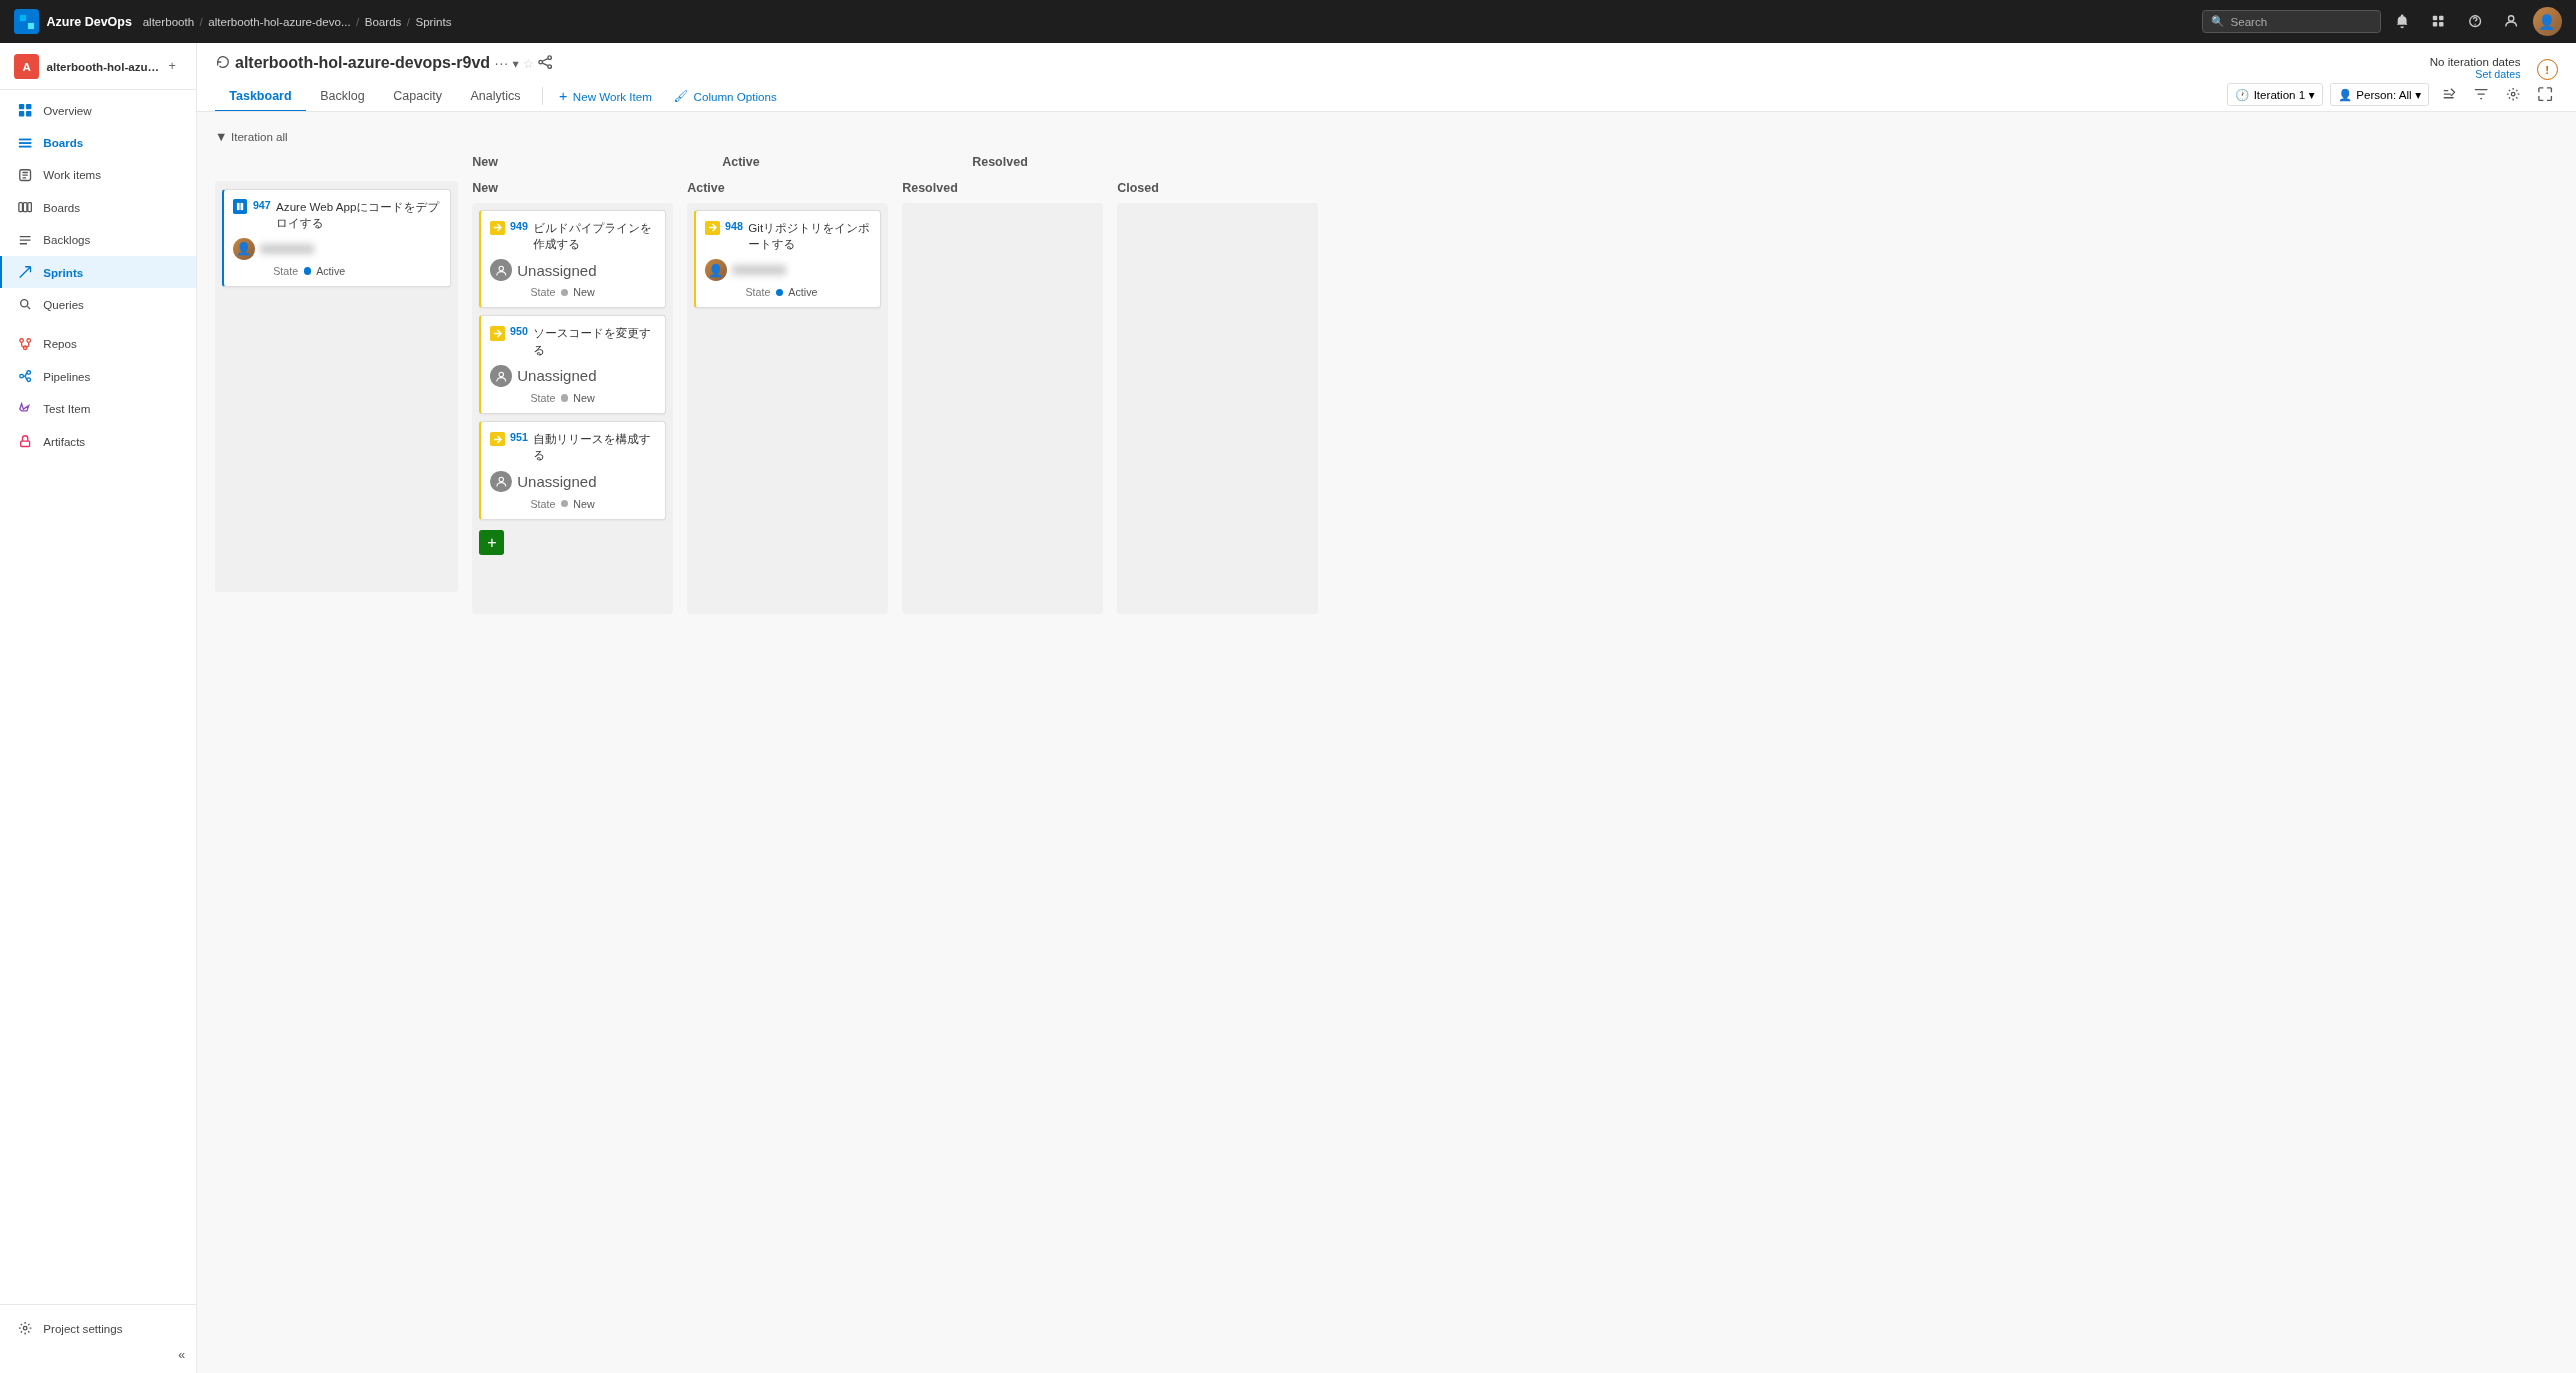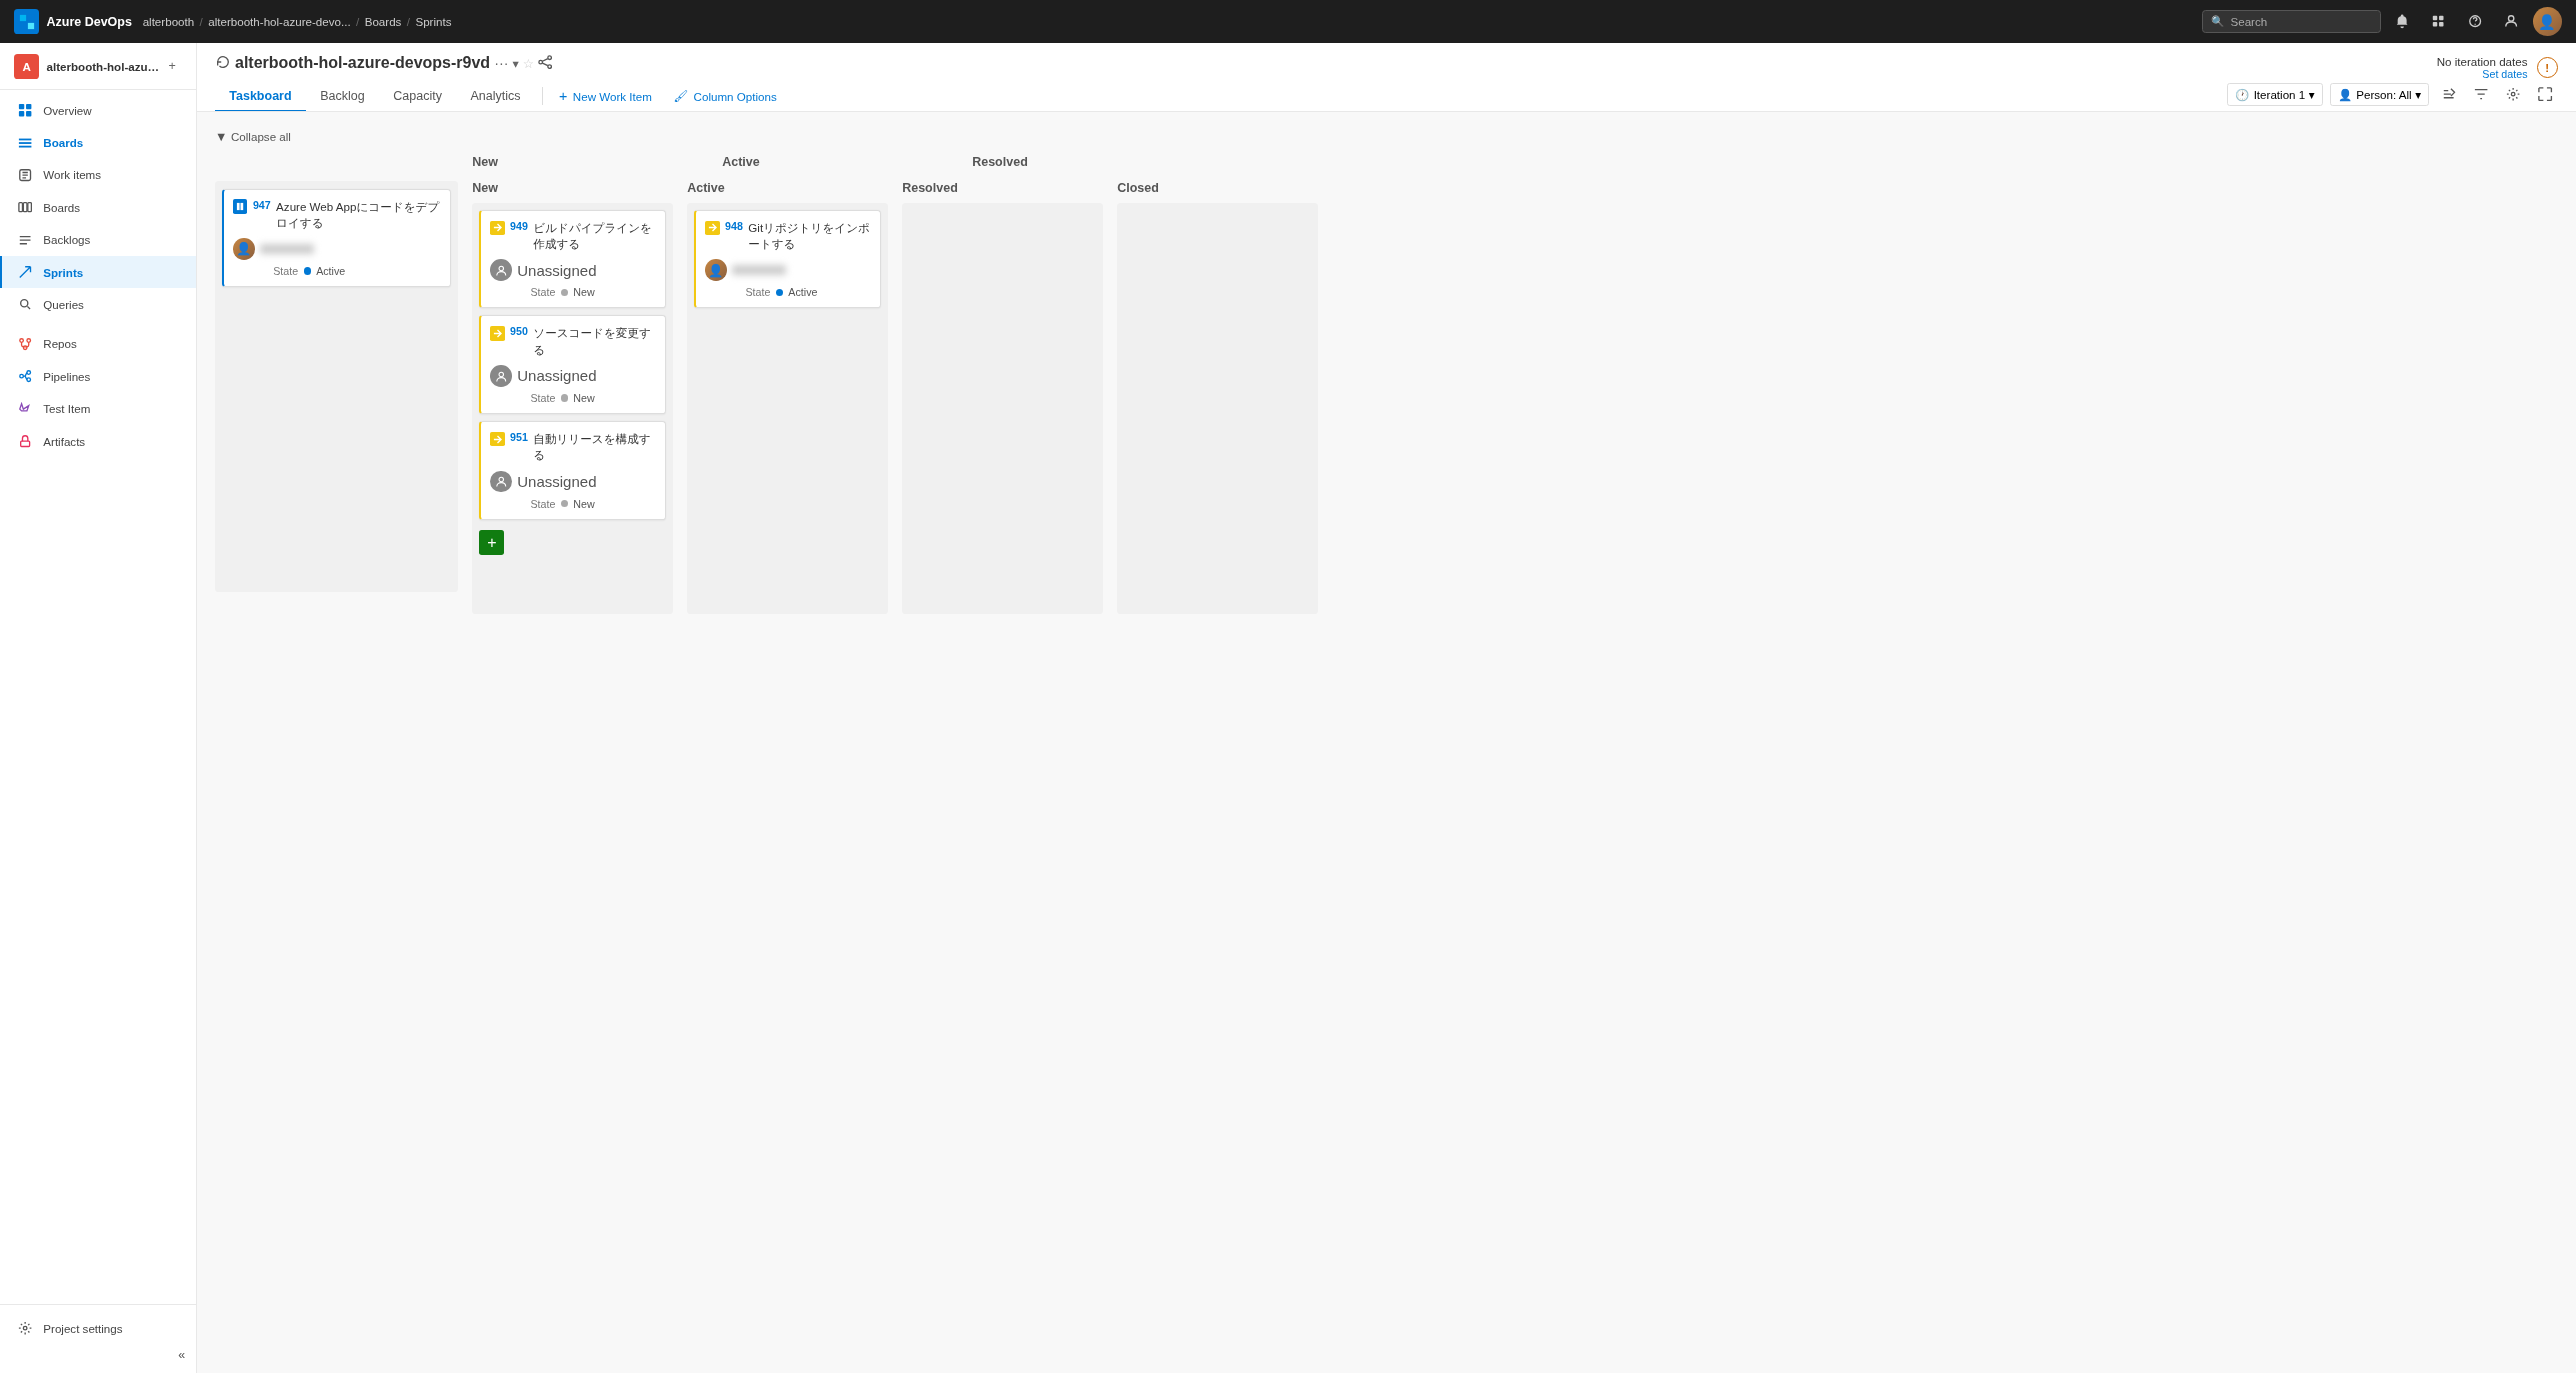--- a/index.html
+++ b/index.html
@@ -685,21 +685,21 @@
           <span class="sprint-share">
             <svg width="14.3" height="14.3" viewBox="0 0 16 16" fill="none" stroke="#555" stroke-width="1.5">
                 <circle cx="3" cy="8" r="2"></circle>
                 <circle cx="13" cy="3" r="2"></circle>
                 <circle cx="13" cy="13" r="2"></circle>
                 <line x1="5" y1="7" x2="11" y2="4"></line>
                 <line x1="5" y1="9" x2="11" y2="12"></line>
               </svg>
           </span>
         </div>
-        <div style="display:flex; align-items:center; gap:9px;">
+        <div style="display:flex; align-items:flex-end; gap:16px;">
           <div style="text-align:right;">
             <div style="font-size:11.6px; color:#333;">No iteration dates</div>
             <div style="font-size:10.7px; color:#0078d4; cursor:pointer;">Set dates</div>
           </div>
           <div class="info-icon">!</div>
         </div>
       </div>
 
       <div style="display:flex; align-items:center;">
         <div class="tab-bar">
@@ -754,21 +754,21 @@
               </svg>
           </div>
         </div>
       </div>
     </div>
 
     <div class="board">
 
       <div style="display:flex; align-items:center; gap:3.6px; padding: 3.6px 0 7.2px;">
         <span style="color:#555; cursor:pointer;">▼</span>
-        <span style="font-size:11.6px; color:#555; cursor:pointer;">Collapse all</span>
+        <span style="font-size:11.6px; color:#555; cursor:pointer;">Iteration all</span>
       </div>
 
       <div style="display:grid; grid-template-columns: 250px 250px 250px 250px; gap:0;">
 
         <div style="padding-left:0;">
           
         </div>
         <div style="font-size:12.5px; font-weight:600; color:#555; padding: 3.6px 7.2px 7.2px;">
           <span>New</span>
         </div>

